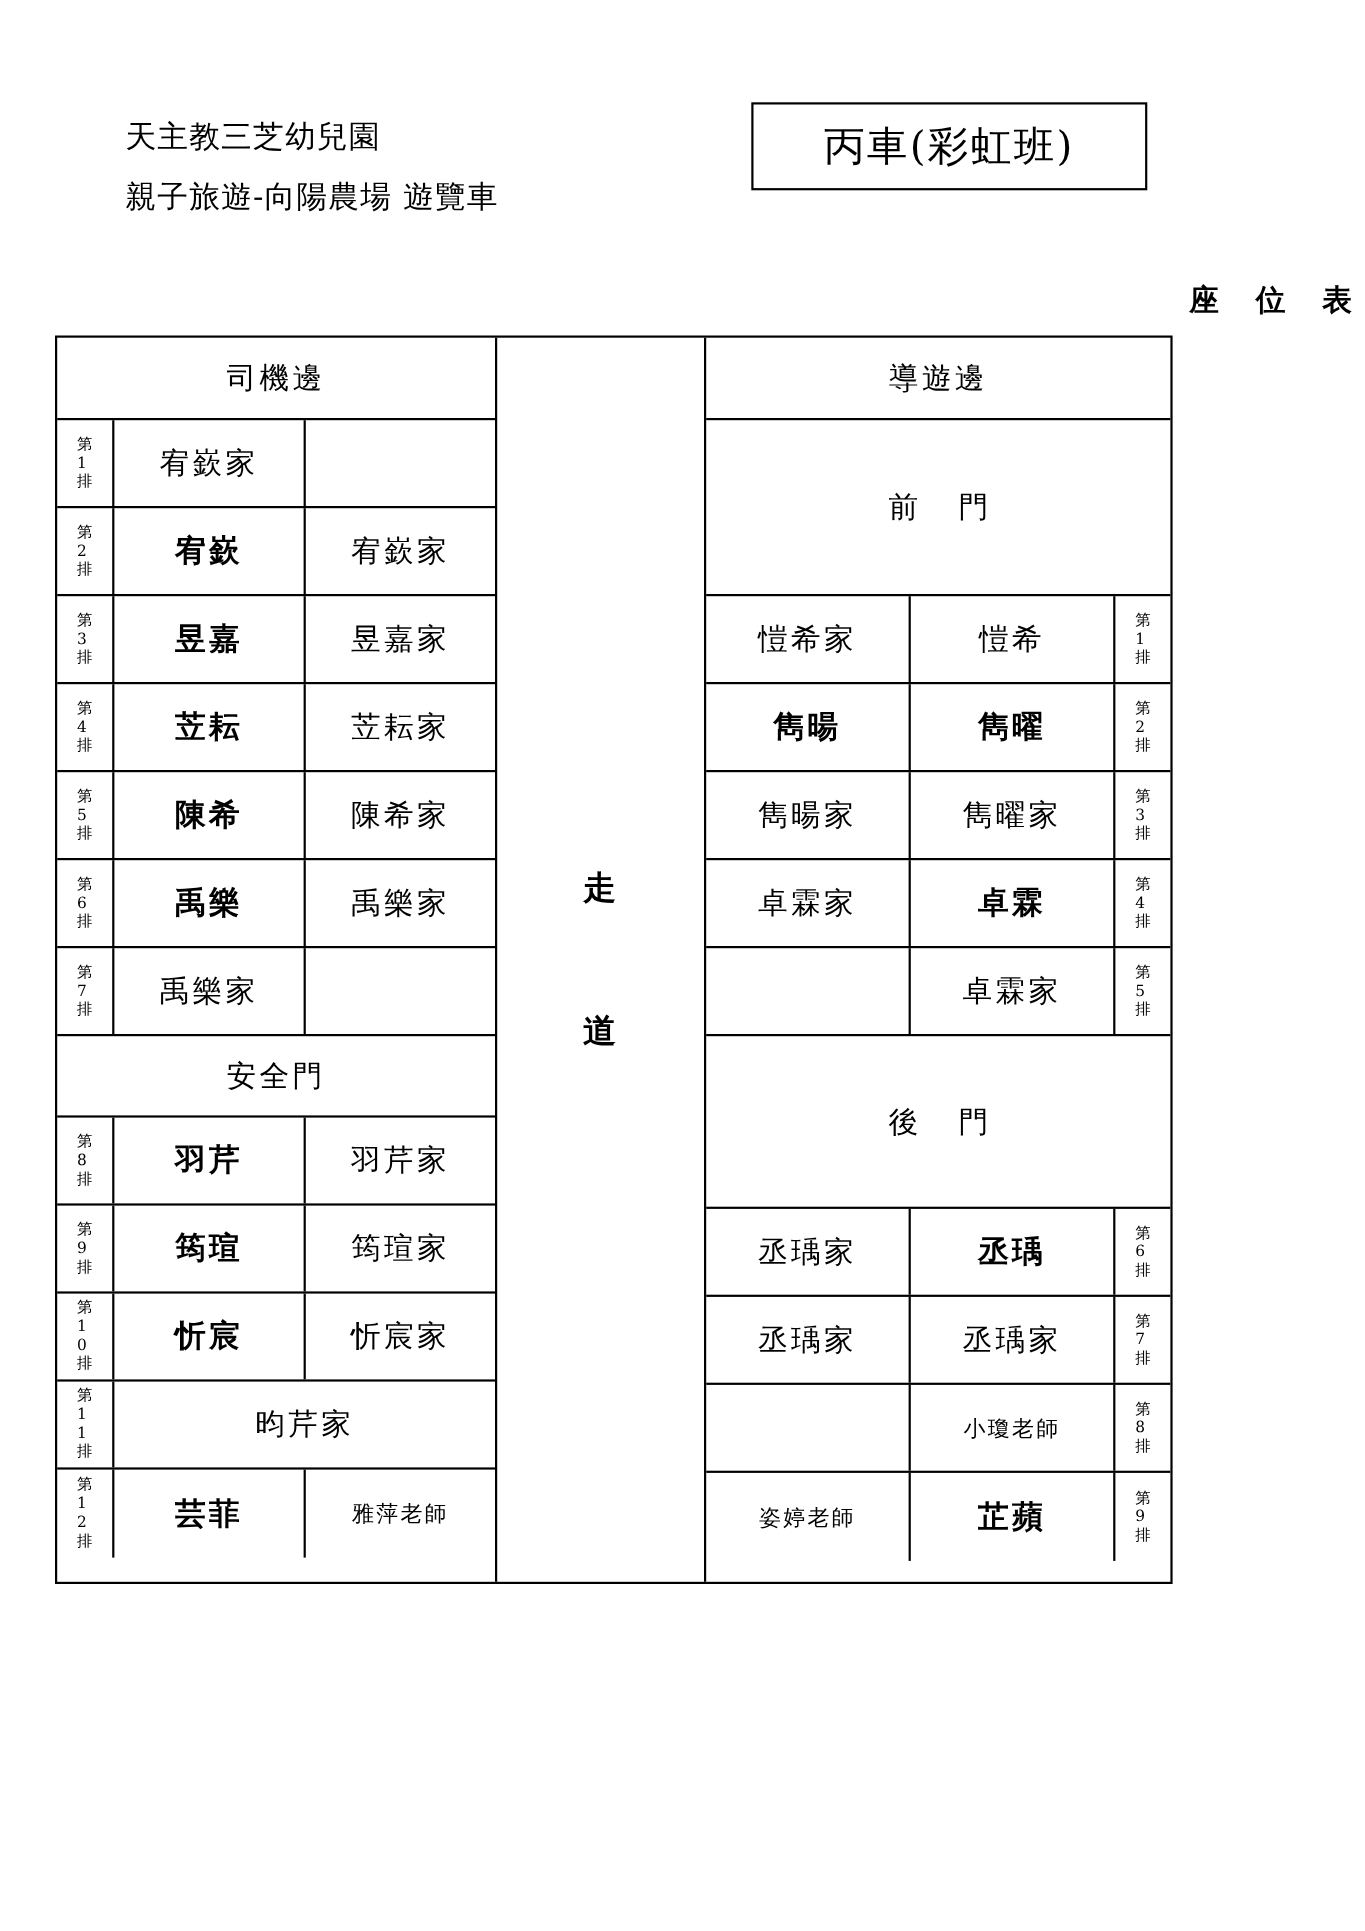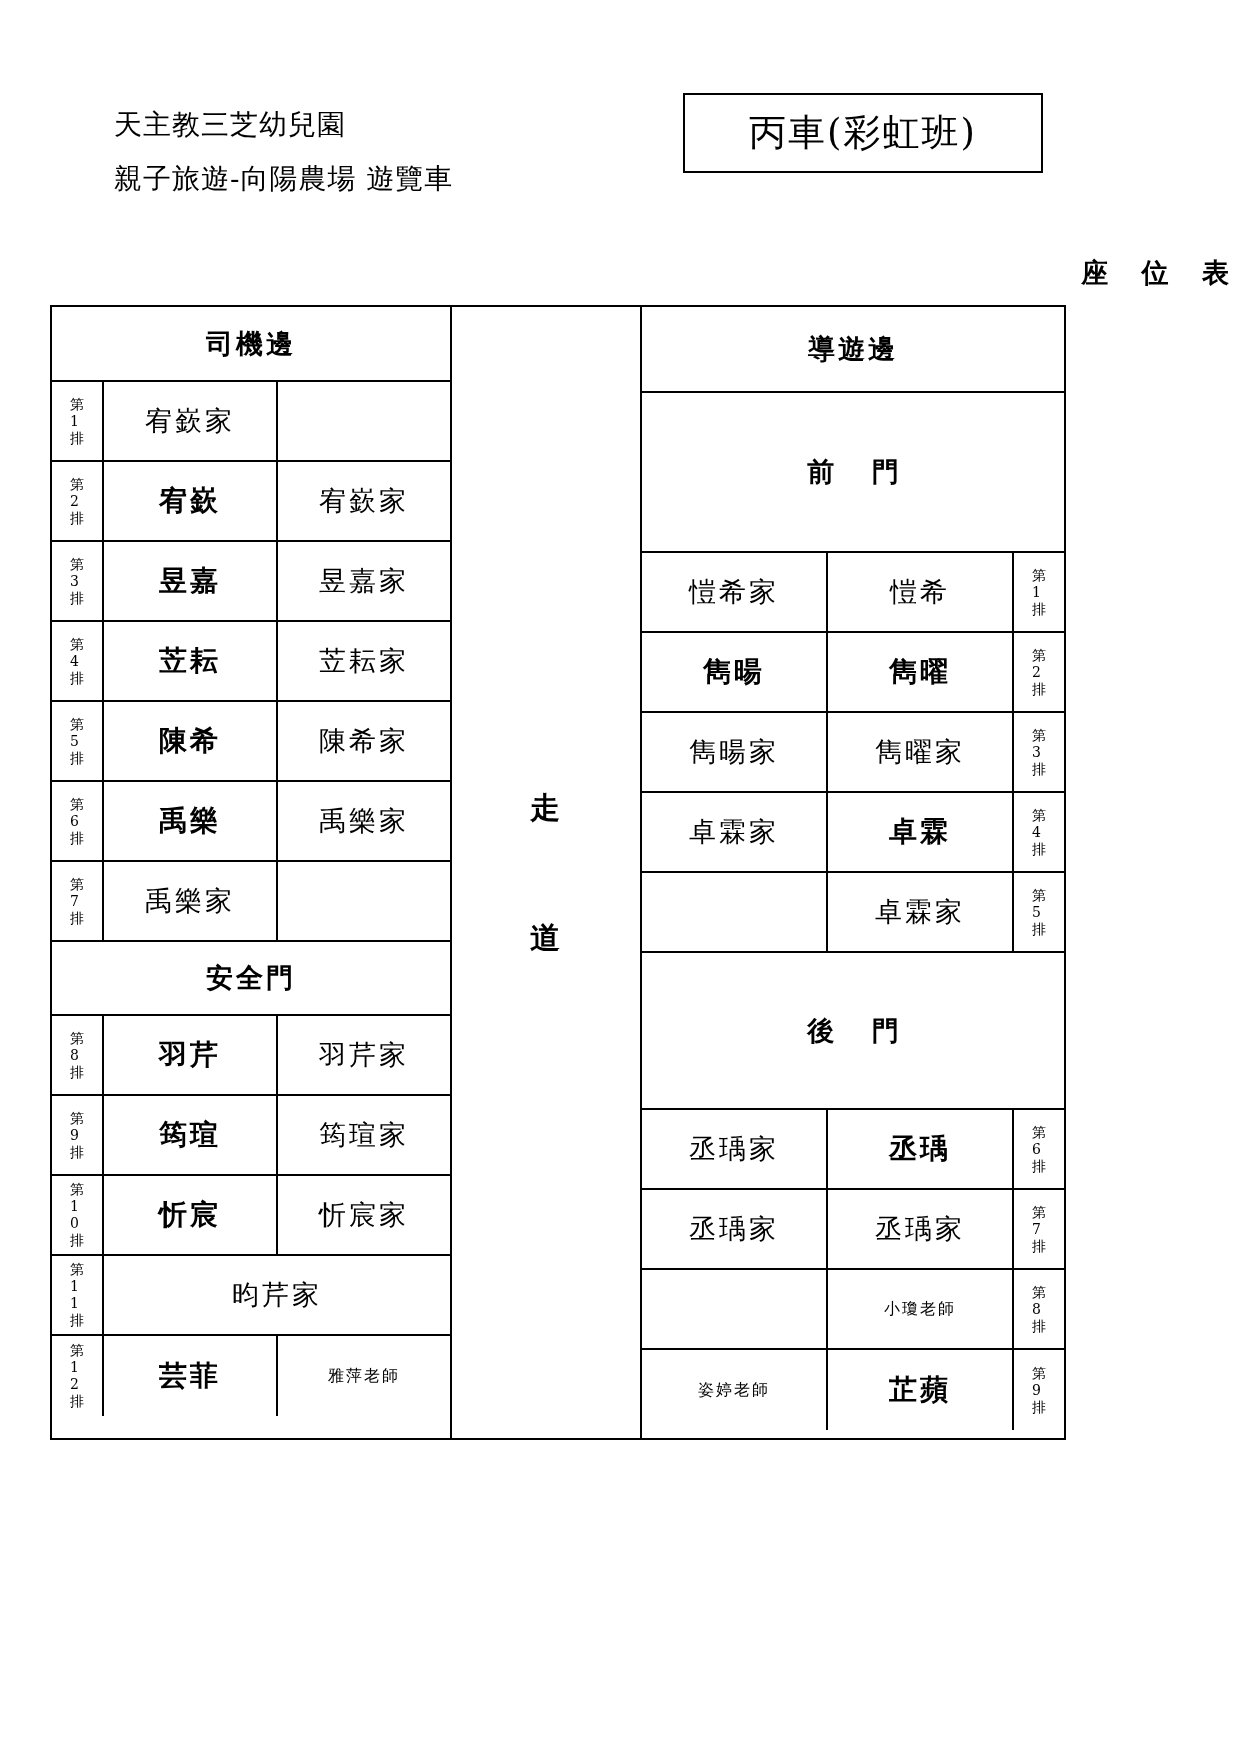--- a/index.html
+++ b/index.html
@@ -93,21 +93,21 @@
     font-weight: bold;
     line-height: 130px;
     text-align: center;
     letter-spacing: 2px;
   }
   .band {
     display: flex;
     align-items: center;
     justify-content: center;
     font-size: 27px;
-    font-weight: bold;
+    font-weight: normal;
     letter-spacing: 3px;
     border-bottom: 2px solid #000;
     box-sizing: border-box;
   }
   .band.door { letter-spacing: 14px; text-indent: 14px; }
 
   .row {
     display: flex;
     border-bottom: 2px solid #000;
     box-sizing: border-box;
@@ -135,21 +135,21 @@
     flex: 1;
     display: flex;
     align-items: center;
     justify-content: center;
     font-size: 27px;
     letter-spacing: 3px;
     box-sizing: border-box;
   }
   .cell.sep { border-right: 2px solid #000; }
   .cell.bold { font-weight: bold; font-size: 28px; }
-  .cell.small { font-size: 16px; letter-spacing: 2px; }
+  .cell.small { font-size: 20px; letter-spacing: 2px; }
   .cell.empty { }
 </style>
 </head>
 <body>
 
 <div class="page">
 
   <div class="hdr-left">
     <span class="hdr-line">天主教三芝幼兒園</span>
     <span class="hdr-line">親子旅遊-向陽農場 遊覽車</span>
@@ -306,21 +306,21 @@
     </div>
 
     <div class="col-aisle">
       <div>
         <div class="aisle-text">走</div>
         <div class="aisle-text">道</div>
       </div>
     </div>
 
     <div class="col-right">
-      <div class="band" style="height:86px;">導遊邊</div>
+      <div class="band" style="height:75px;">導遊邊</div>
       <div class="band door" style="height:160px;">前 門</div>
 
       <div class="row">
         <div class="cell sep">愷希家</div>
         <div class="cell">愷希</div>
         <div class="rowlabel right">
             <span>
               <div>第</div>
               <div>1</div>
               <div>排</div>

